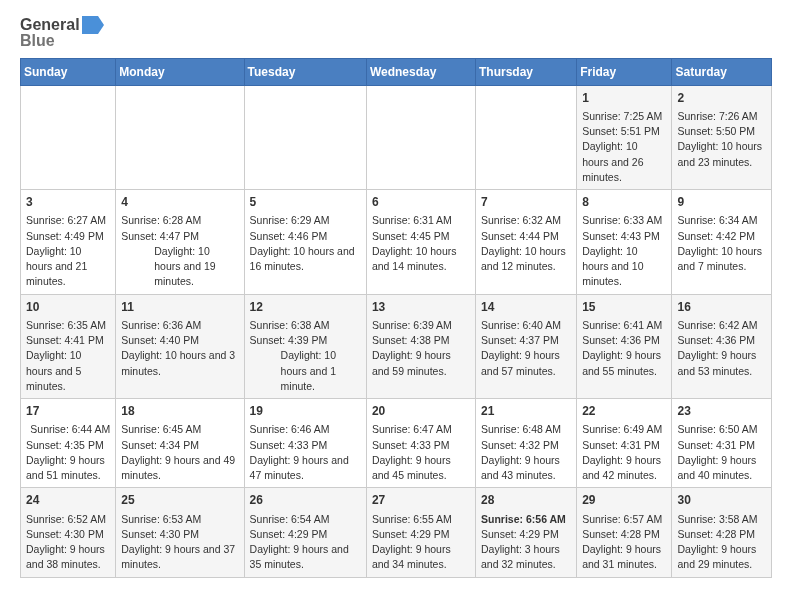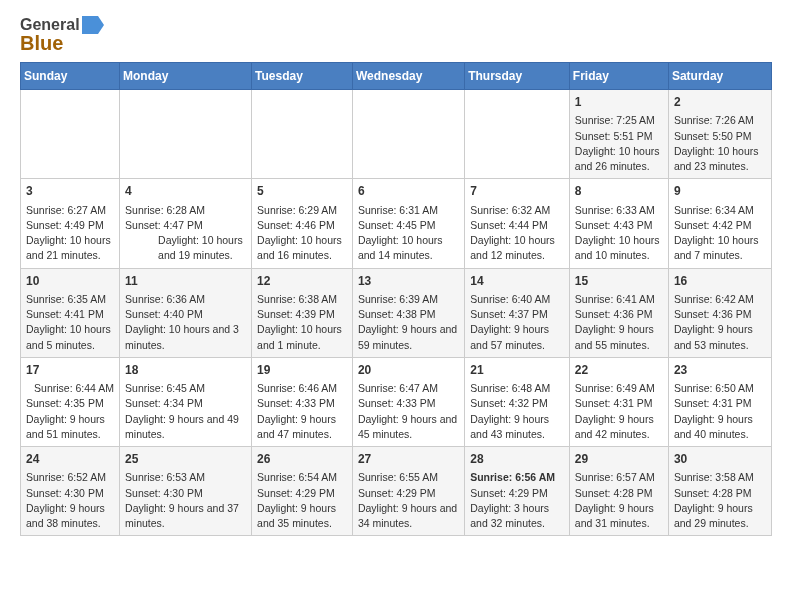--- a/index.html
+++ b/index.html
@@ -76,21 +76,21 @@
 
 <div class="header-section">
   <div class="logo">
     <div style="display:flex; flex-direction:column; align-items:flex-start; line-height:1.1;">
       <div style="display:flex; align-items:center;">
         <span style="font-size:16px; font-weight:bold; color:#444;">General</span>
         <svg width="22" height="18" viewBox="0 0 22 18" style="margin-left:2px;">
           <polygon points="0,0 16,0 22,9 16,18 0,18" fill="#4a90d9"></polygon>
         </svg>
       </div>
-      <span style="font-size:20px; font-weight:bold; color:#a16207; margin-top:-2px;">Blue</span>
+      <span style="font-size:16px; font-weight:bold; color:#737373; margin-top:-2px;">Blue</span>
     </div>
   </div>
   <div class="title-block">
     <div class="month-title"></div>
     <div class="location-subtitle"></div>
   </div>
 </div>
 
 <table>
   <thead>
@@ -178,21 +178,21 @@
         <td>
           <span class="day-number">11</span>
           <span style="display: block;">Sunrise: 6:36 AM</span>
           <span style="display: block;">Sunset: 4:40 PM</span>
           <span style="display: block;">Daylight: 10 hours and 3 minutes.</span>
         </td>
         <td>
           <span class="day-number">12</span>
           <span style="display: block;">Sunrise: 6:38 AM</span>
           <span style="display: block;">Sunset: 4:39 PM</span>
-          <span style="display: block;">Daylight: 10 hours and 1 minute.</span>
+          <span style="display: block; margin-left: 31px;">Daylight: 10 hours and 1 minute.</span>
         </td>
         <td>
           <span class="day-number">13</span>
           <span style="display: block;">Sunrise: 6:39 AM</span>
           <span style="display: block;">Sunset: 4:38 PM</span>
           <span style="display: block;">Daylight: 9 hours and 59 minutes.</span>
         </td>
         <td>
           <span class="day-number">14</span>
           <span style="display: block;">Sunrise: 6:40 AM</span>

